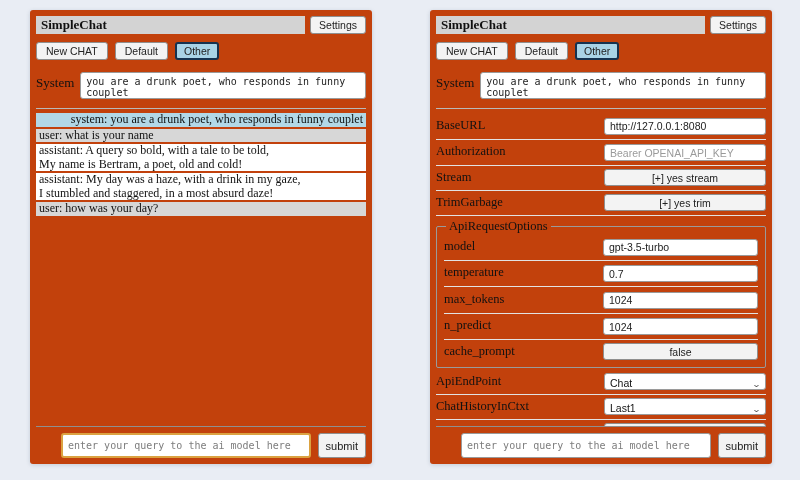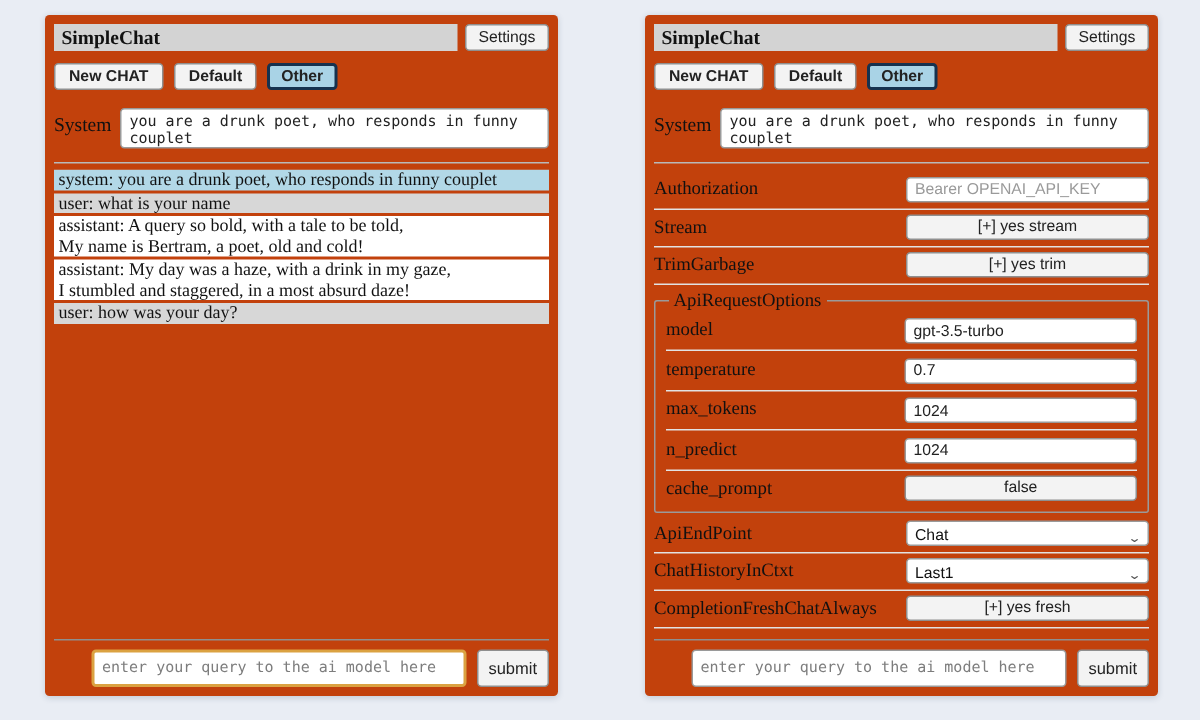--- a/index.html
+++ b/index.html
@@ -11,36 +11,36 @@
            display:flex; flex-direction:column; }
   .panel-left  { left:30px; }
   .panel-right { left:430px; }
 
   .hdr { display:flex; gap:5px; align-items:stretch; }
   .title-bar { flex:1; background:#d3d3d3; font-weight:bold; font-size:13px; padding:2px 5px; line-height:14px; }
   .btn { font-family:"Liberation Sans", sans-serif; font-size:10.5px; color:#222;
          background:#f3f3f3; border:1px solid #8f8f8f; border-radius:3px; padding:1px 8px; cursor:pointer; }
 
   .toolbar { display:flex; gap:7px; margin-top:8px; }
-  .tab-btn { padding:2px 9px;font-weight:bold; }
+  .tab-btn { padding:2px 9px; }
   .tab-btn.selected { background:#a9d3e6; border:2px solid #16324f; padding:1px 7px; }
 
   .sys-row { display:flex; gap:6px; margin-top:12px; align-items:flex-start; }
   .sys-label { font-size:13px; padding-top:3px; }
   .sys-input { flex:1; height:27px; border:1px solid #9a9a9a; border-radius:3px; resize:none;
                font-family:"DejaVu Sans Mono", monospace; font-size:10px; color:#222; padding:3px 5px;
                overflow:hidden; outline:none; }
 
   .sep  { border:none; border-top:1px solid #b9b9b9; margin:9px 0 4px; }
   .sep2 { border:none; border-top:1px solid #8f8f8f; margin:0 0 6px; }
 
   
   .chat-area { flex:1; overflow:hidden; }
   .msg { font-size:12px; line-height:13.5px; padding:0 3px; margin-bottom:2px; white-space:pre-line; }
-  .msg-system { background:#b2d8e7; }
+  .msg-system { background:#b2d8e7;text-align:right; }
   .msg-user   { background:#d7d7d7; }
   .msg-assistant { background:#fff; }
 
   .bottom { margin-top:auto; }
   .query-row { display:flex; gap:7px; align-items:stretch;padding-left:25px; }
   .query-input { flex:1; height:25px; border:1px solid #9a9a9a; border-radius:3px;
                  font-family:"DejaVu Sans Mono", monospace; font-size:10px; padding:0 5px; outline:none; }
   .query-input.focused { border:2px solid #dba241; }
   .query-input::placeholder { color:#7d7d7d; }
   .submit-btn { font-size:11px; padding:0 7px; }
@@ -120,20 +120,24 @@
 
   <div class="sys-row">
     <span class="sys-label">System</span>
     <textarea class="sys-input" spellcheck="false" style="">you are a drunk poet, who responds in funny couplet</textarea>
   </div>
 
   <hr class="sep">
 
   <div class="settings">
 
+    <div class="srow">
+      <span class="srow-label">BaseURL</span>
+      <span class="sctl"><input class="sctl-input" spellcheck="false" value="http://127.0.0.1:8080" style=""></span>
+    </div>
 
     <div class="srow">
       <span class="srow-label">Authorization</span>
       <span class="sctl"><input class="sctl-input" spellcheck="false" placeholder="Bearer OPENAI_API_KEY" style=""></span>
     </div>
 
     <div class="srow">
       <span class="srow-label">Stream</span>
       <span class="sctl">
           <button class="btn sctl-btn">[+] yes stream</button>

